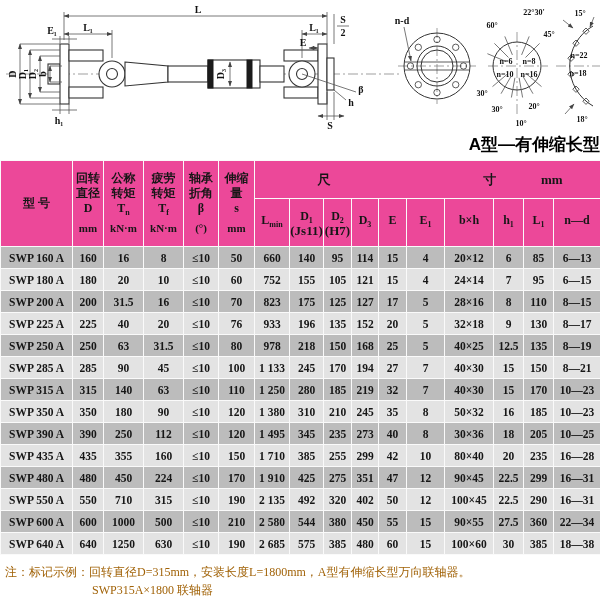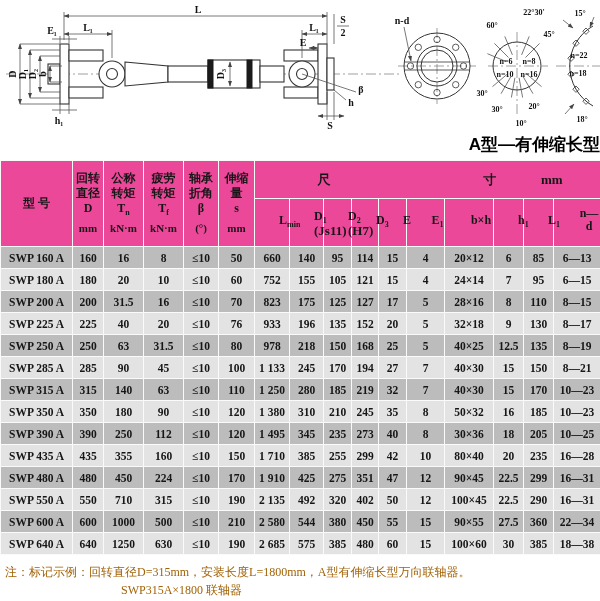--- a/index.html
+++ b/index.html
@@ -28,29 +28,29 @@
   th,td{border:1px solid #fafafa;padding:0;font-weight:bold;color:#161616;}
   thead th{background:#ec4899;font-size:12px;vertical-align:middle;}
   .hc div{line-height:15px;}
   .hc .unit{font-size:11px;}
   sub{font-size:8px;}
   th.group{position:relative;height:37px;}
   th.group span{position:absolute;top:50%;transform:translate(-50%,-50%);font-size:13px;}
   th.group .g1{left:20%;}
   th.group .g2{left:68%;}
   th.group .g3{left:86%;}
-  .dim-row th{height:47px;padding-left:24px;}
+  .dim-row th{height:47px;}
   .dimb{font-size:12px;line-height:13px;}
   .tol{font-size:13px;line-height:8px;font-weight:bold;}
   tbody td{height:21px;text-align:center;font-size:11.5px;}
   tr.dark-row td{background:#bcbcbc;}
   tr.light-row td{background:#e3e3e3;}
   
   .note{padding:8px 0 0 5px;font-size:12px;line-height:18px;color:#a16207;}
-  .note .l2{margin-left:116px;}
+  .note .l2{margin-left:87px;}
 </style>
 </head>
 <body>
 
 <div class="draw-wrap">
 <svg width="600" height="132" viewBox="0 0 600 132">
   <defs>
     <marker id="ah" markerWidth="8" markerHeight="8" refX="6.5" refY="4" orient="auto-start-reverse">
       <path d="M0,1.4 L7,4 L0,6.6 Z" fill="#444"></path>
     </marker>

